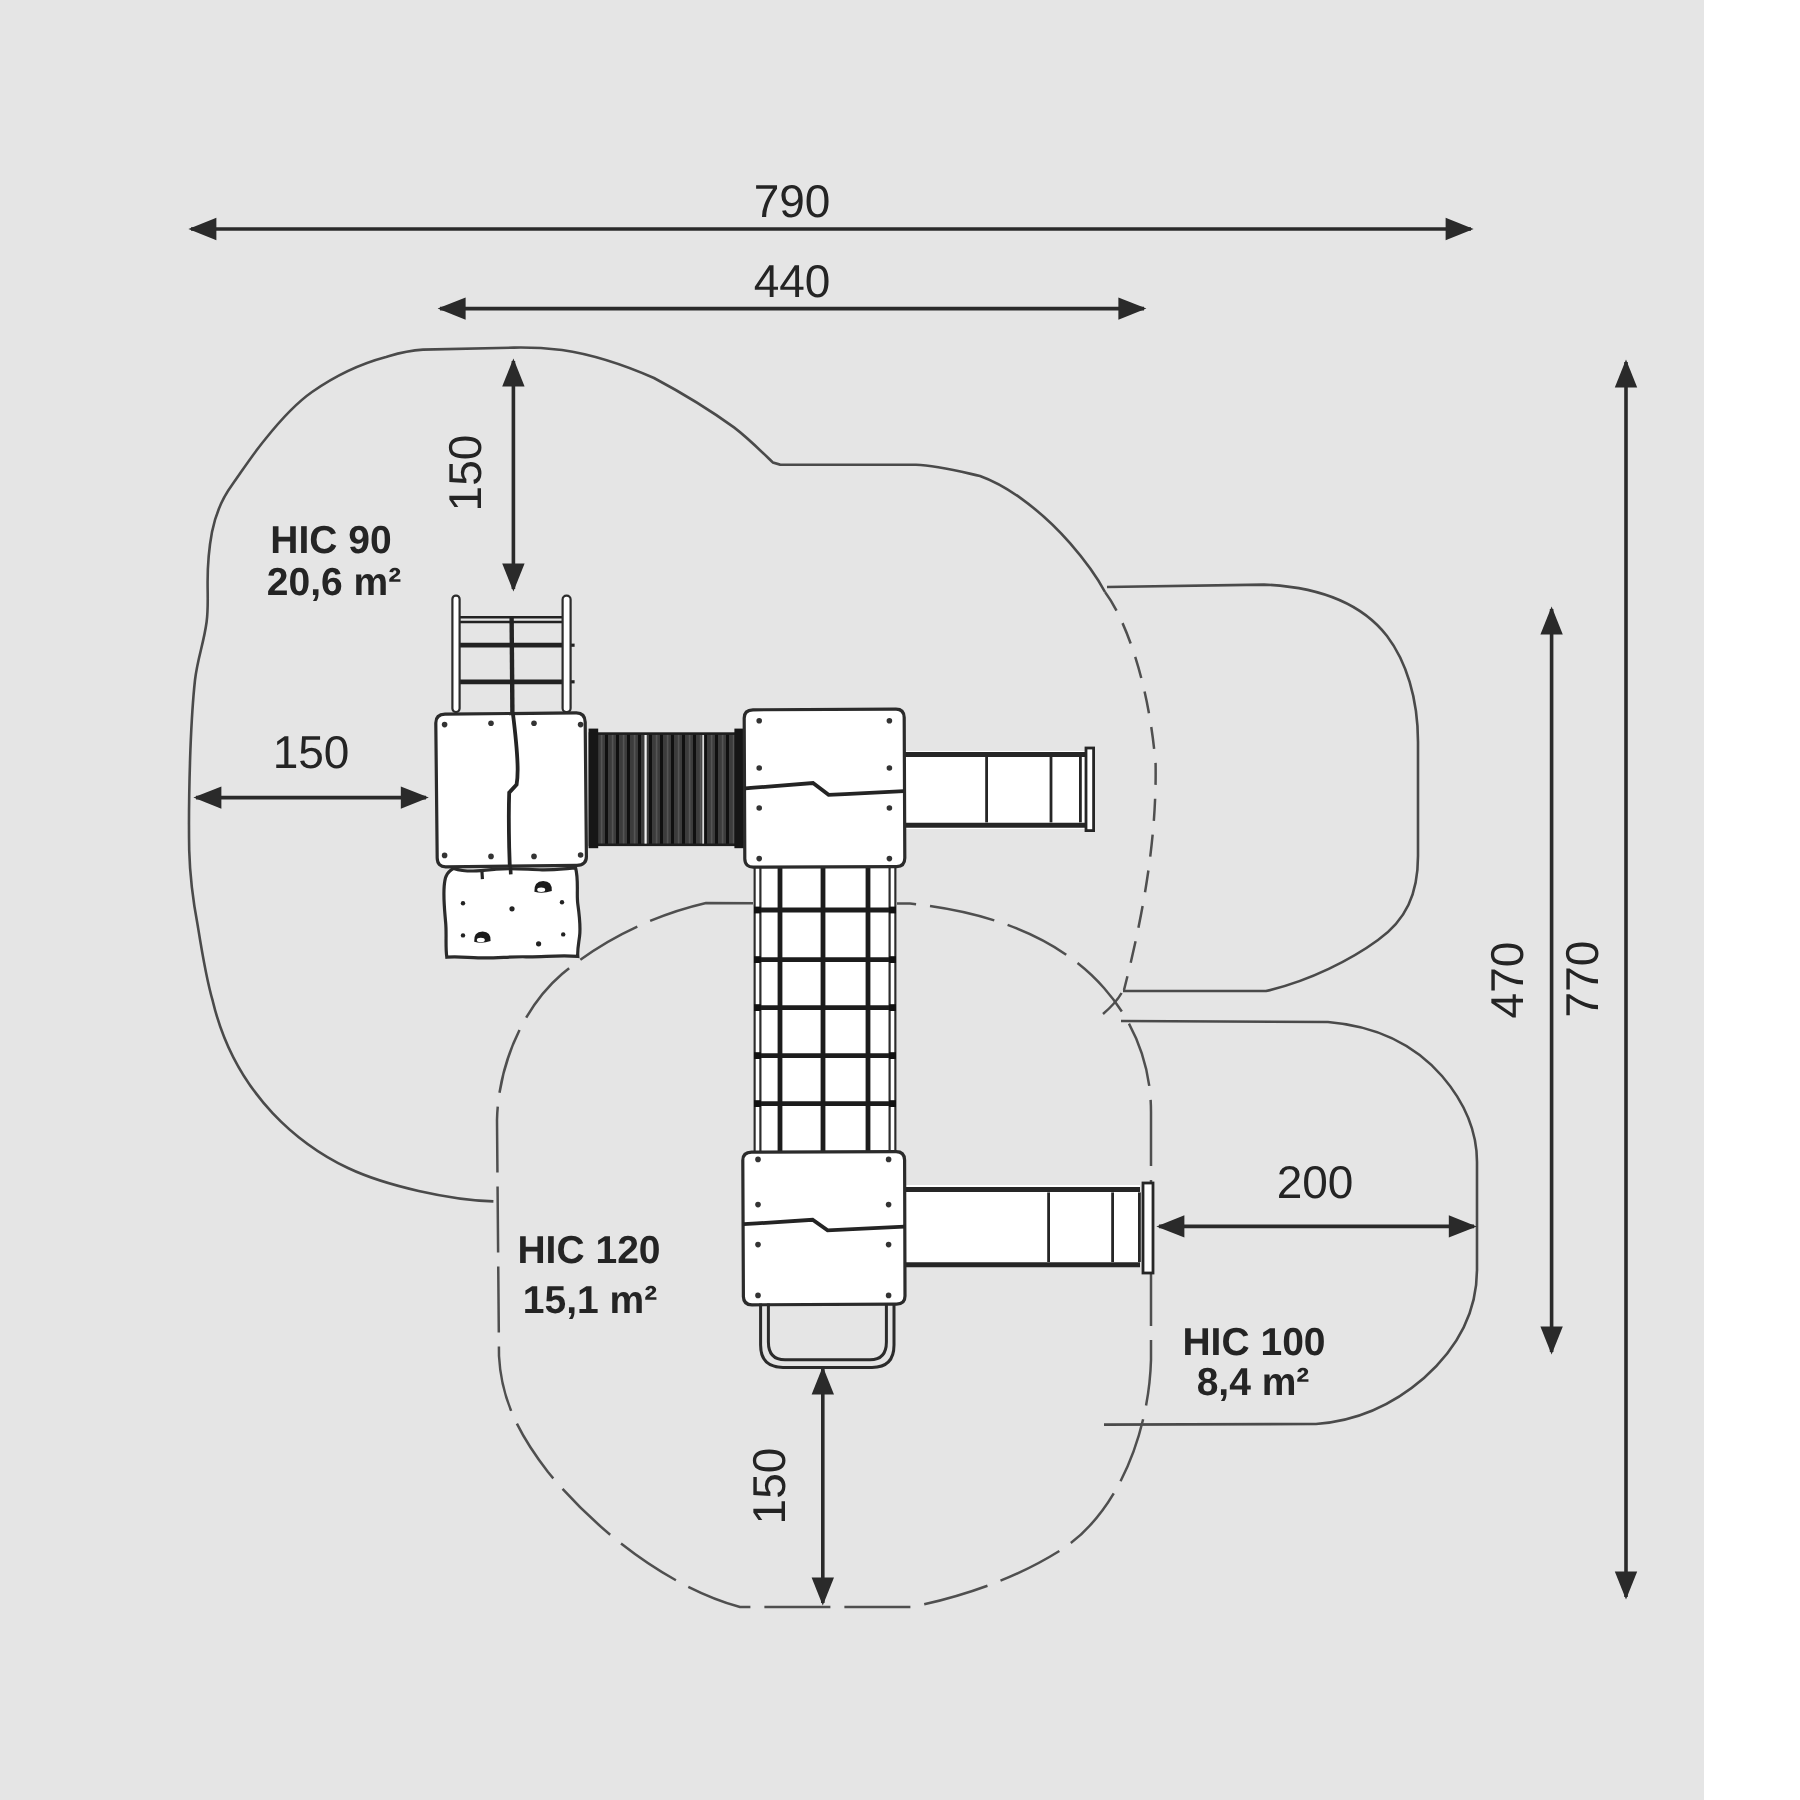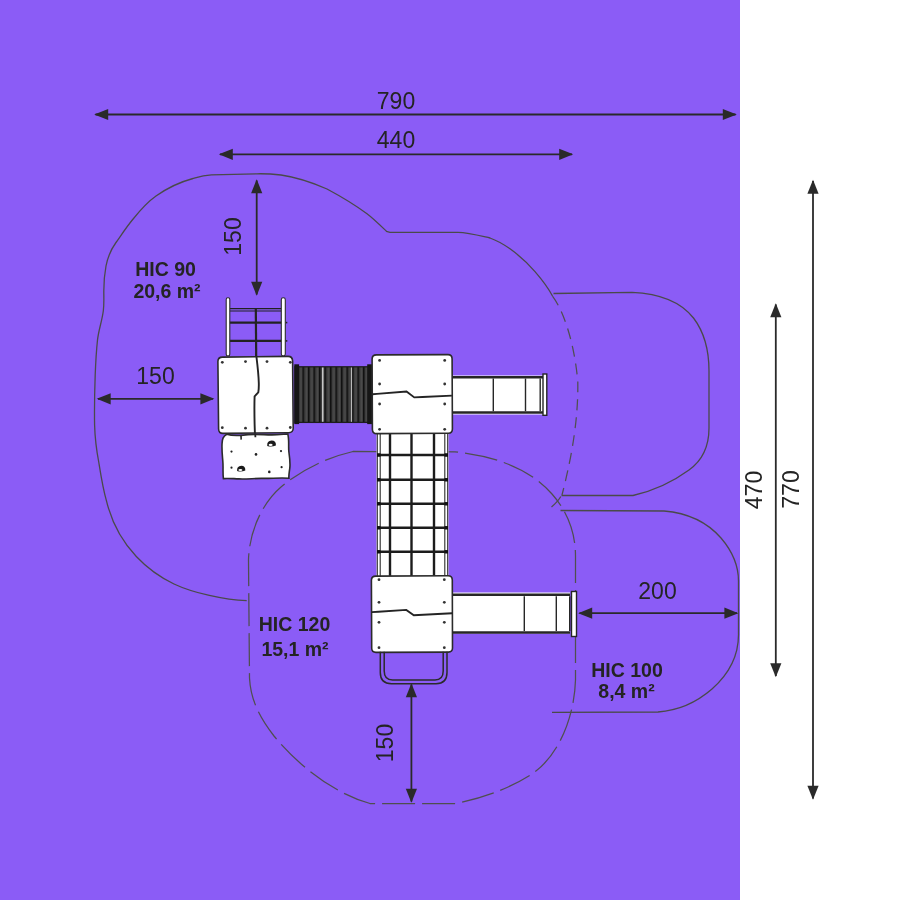--- a/index.html
+++ b/index.html
@@ -1,16 +1,16 @@
 <!DOCTYPE html>
 <html><head>
 <meta charset="utf-8">
 <style>
   html,body{margin:0;padding:0;background:#ffffff;}
-  .wrap{width:740px;height:900px;position:relative;background:#8b5cf6;}
+  .wrap{width:852px;height:900px;position:relative;background:#e5e5e5;}
   text{font-family:"Liberation Sans",sans-serif;fill:#242424;}
   .dim{font-size:23px;}
   .hic{font-size:19.5px;font-weight:bold;}
 </style>
 </head>
 <body>
 <div class="wrap">
 <svg width="900" height="900" viewBox="0 0 900 900">
 <defs>
   <path id="ah" d="M0 0 L-14 -5.6 L-14 5.6 Z" fill="#2a2a2a"></path>

